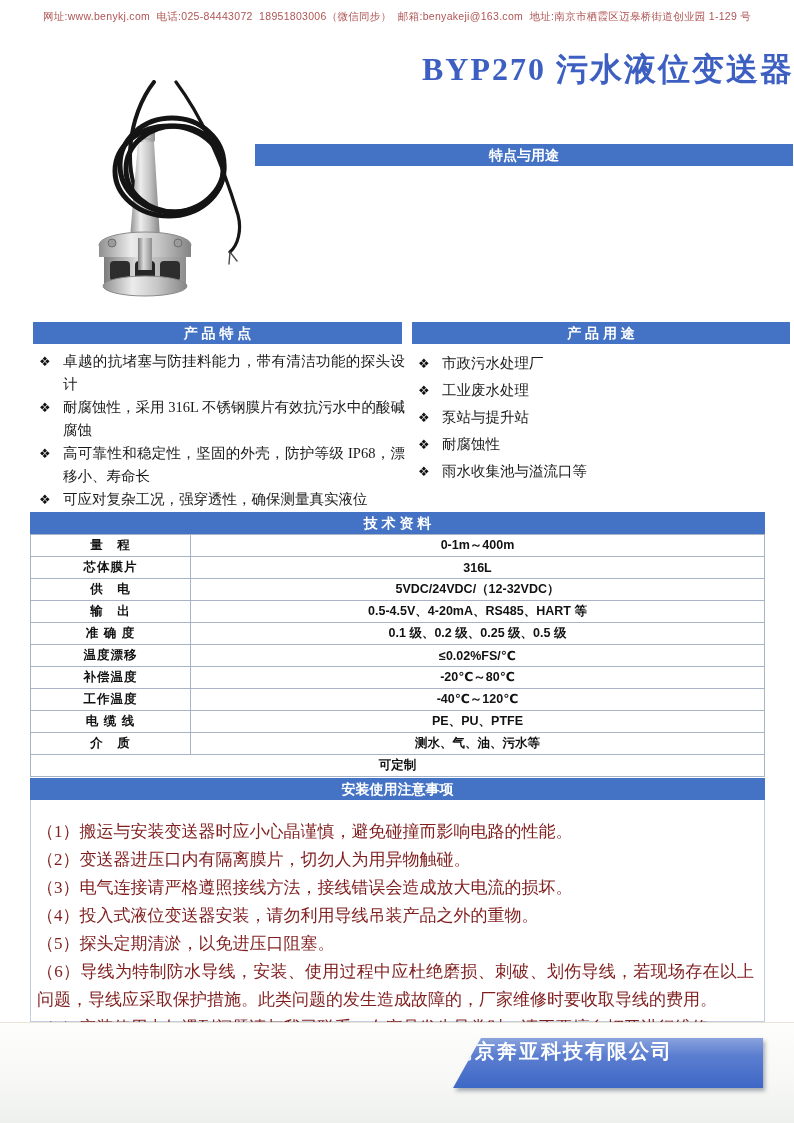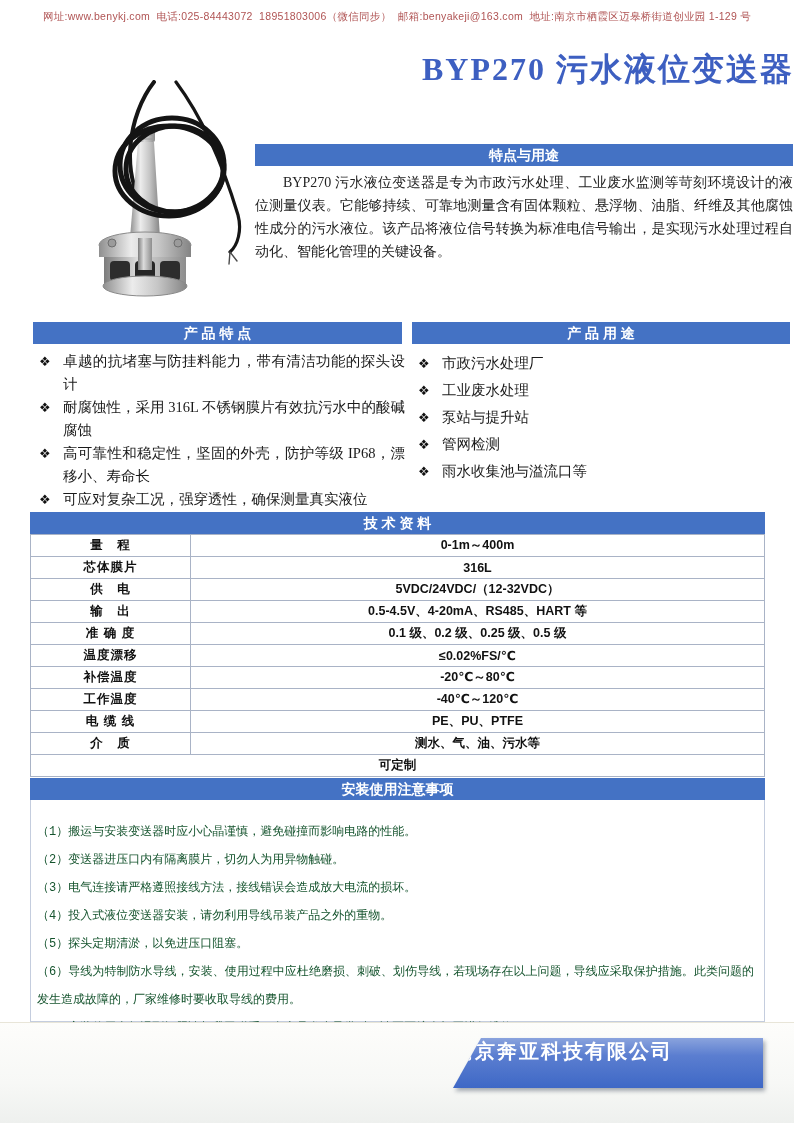--- a/index.html
+++ b/index.html
@@ -38,22 +38,22 @@
   .specs { position:absolute; left:30px; top:512px; width:735px; }
   .specs table { width:100%; border-collapse:collapse; table-layout:fixed; }
   .specs td { border:1px solid #a9b3c6; height:22px; font-size:12.5px; font-weight:bold;
               text-align:center; padding:0 8px; color:#111; }
   .specs td.label { width:160px; letter-spacing:1px; }
   .specs .custom td { font-weight:bold; }
 
   .notes-bar { position:absolute; left:30px; top:778px; width:735px; }
   .notes-box { position:absolute; left:30px; top:800px; width:735px; height:222px;
                border:1px solid #c4cdde; border-top:none; padding:18px 10px 0 6px; }
-  .notes-box p { font-size:12px; line-height:28px; text-align:justify;
-                 font-family:Liberation Mono, monospace; color:#14532d; }
+  .notes-box p { font-size:17px; line-height:28px; text-align:justify;
+                 font-family:Liberation Serif, serif; color:#7f1d1d; }
 
   .footer { position:absolute; left:0; top:1022px; width:794px; height:101px;
             background:linear-gradient(180deg,#fdfdfb 0%, #f7f8f6 60%, #eef0ee 100%);
             border-top:1px solid #e8e5d8; }
   .banner-wrap { position:absolute; right:31px; top:15px; width:310px; height:50px;
                  filter:drop-shadow(2px 3px 2px rgba(60,70,90,.45)); }
   .banner { width:100%; height:100%;
             background:linear-gradient(180deg,#8aa3dd 0%, #5b7ed0 35%, #3e68c6 100%);
             clip-path:polygon(28px 0, 100% 0, 100% 100%, 0 100%);
             color:#fff; text-align:left; }
@@ -110,21 +110,20 @@
     <rect x="46" y="177" width="82" height="28" fill="url(#steel2)"></rect>
     <rect x="52" y="181" width="20" height="20" rx="4" fill="#2d2d2d"></rect>
     <rect x="77" y="181" width="20" height="20" rx="4" fill="#262626"></rect>
     <rect x="102" y="181" width="20" height="20" rx="4" fill="#2d2d2d"></rect>
     <ellipse cx="87" cy="206" rx="42" ry="10" fill="url(#steel)" stroke="#8a8a8a"></ellipse>
 
     <rect x="80" y="158" width="14" height="32" fill="url(#steel2)"></rect>
   </svg>
 
   <div class="blue-bar intro-bar">特点与用途</div>
-  <div class="intro-text">BYP270 污水液位变送器是专为市政污水处理、工业废水监测等苛刻环境设计的液位测量仪表。它能够持续、可靠地测量含有固体颗粒、悬浮物、油脂、纤维及其他腐蚀性成分的污水液位。该产品将液位信号转换为标准电信号输出，是实现污水处理过程自动化、智能化管理的关键设备。</div>
 
   <div class="blue-bar features-bar">产 品 特 点</div>
   <div class="bullet-list features-list">
     <div class="bullet-item">
       <span class="bullet-glyph">❖</span>
       <span class="bullet-text">卓越的抗堵塞与防挂料能力，带有清洁功能的探头设计</span>
     </div>
     <div class="bullet-item">
       <span class="bullet-glyph">❖</span>
       <span class="bullet-text">耐腐蚀性，采用 316L 不锈钢膜片有效抗污水中的酸碱腐蚀</span>
@@ -152,21 +151,21 @@
     <div class="bullet-item">
       <span class="bullet-glyph">❖</span>
       <span class="bullet-text">工业废水处理</span>
     </div>
     <div class="bullet-item">
       <span class="bullet-glyph">❖</span>
       <span class="bullet-text">泵站与提升站</span>
     </div>
     <div class="bullet-item">
       <span class="bullet-glyph">❖</span>
-      <span class="bullet-text">管网检测</span>
+      <span class="bullet-text">耐腐蚀性</span>
     </div>
     <div class="bullet-item">
       <span class="bullet-glyph">❖</span>
       <span class="bullet-text">雨水收集池与溢流口等</span>
     </div>
   </div>
 
   <div class="specs">
     <div class="blue-bar">技 术 资 料</div>
     <table>

